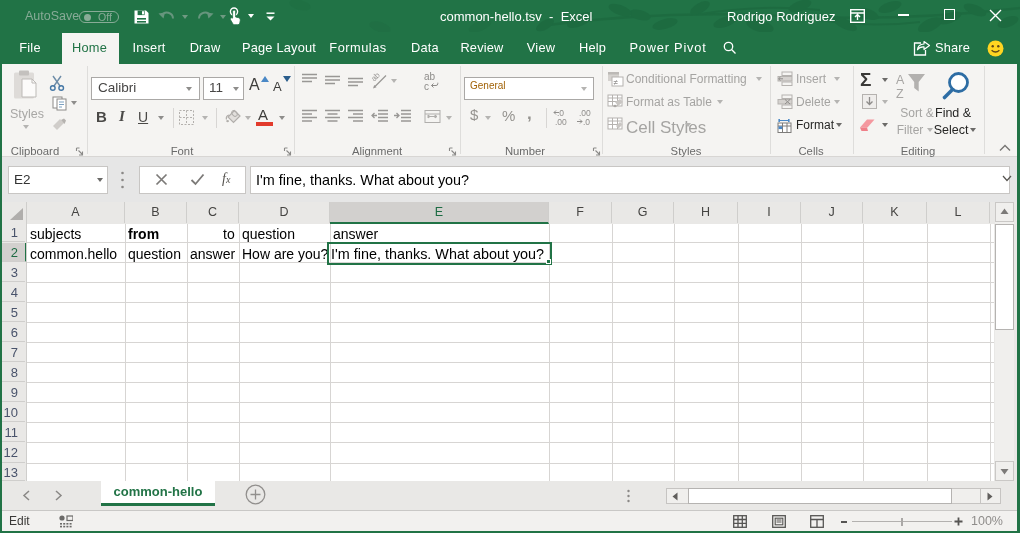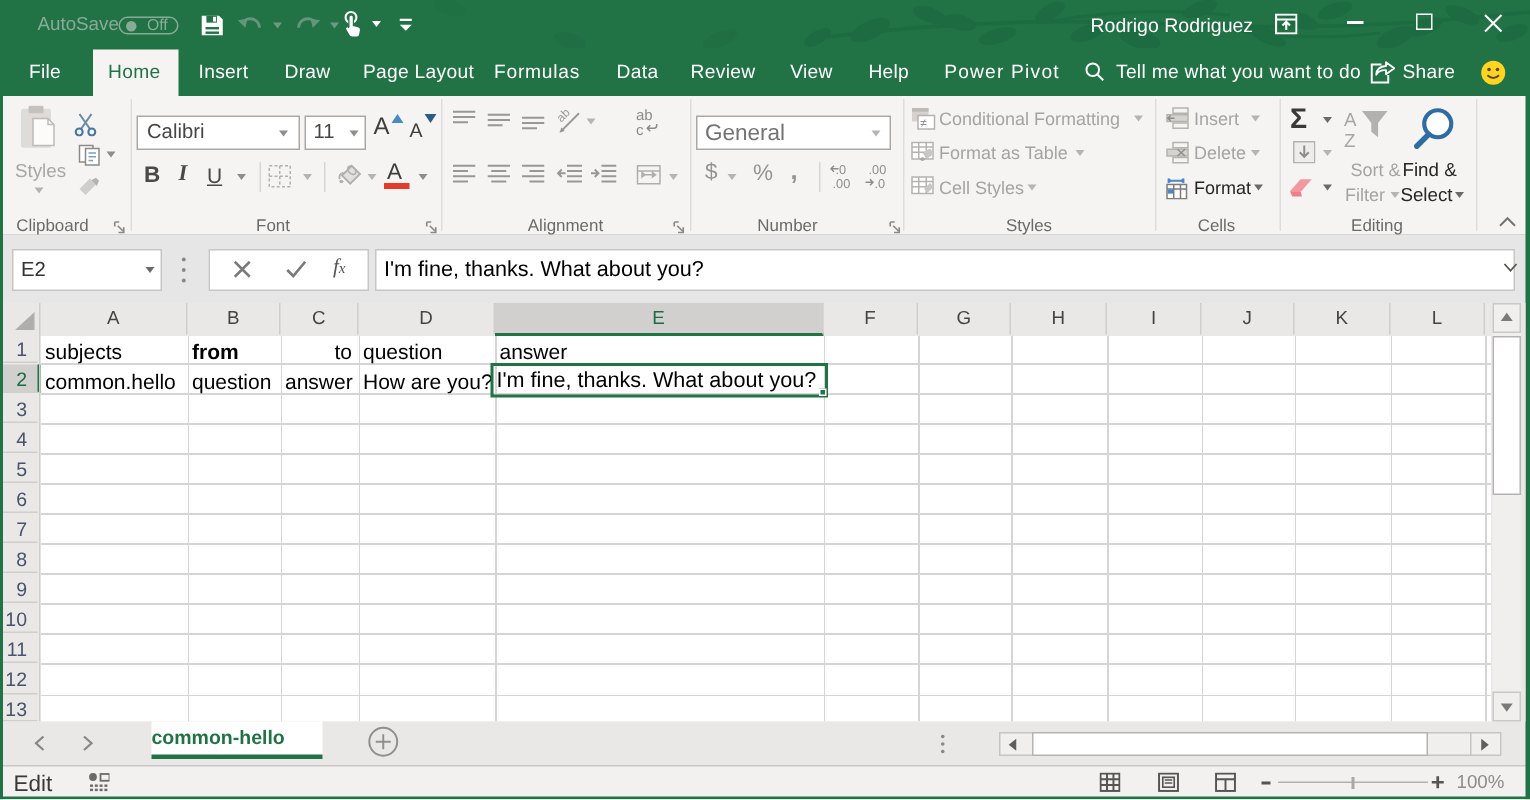--- a/index.html
+++ b/index.html
@@ -85,20 +85,21 @@
     <span class="arrow-dn" style="position:absolute;left:220px;top:15px;border-top-color:#6f9a82"></span>
     <svg style="position:absolute;left:228px;top:7px" width="14" height="18" viewBox="0 0 14 18">
         <circle cx="6" cy="4.6" r="3.6" stroke="#fff" stroke-width="1.4" fill="none"></circle>
         <path d="M4.6 11 v-6.5 a1.5 1.5 0 0 1 3 0 v5.5 l3 0.7 a2.2 2.2 0 0 1 1.7 2.5 l-0.5 2.9 a1.9 1.9 0 0 1 -1.9 1.6 h-3.2 a2.3 2.3 0 0 1 -2 -1.2 l-2.3 -3.9 a1.25 1.25 0 0 1 2 -1.4 z" fill="#fff" stroke="#217346" stroke-width="0.8"></path>
       </svg>
     <span style="position:absolute;left:248px;top:14px;width:0;height:0;border-left:3.5px solid transparent;border-right:3.5px solid transparent;border-top:4px solid #fff"></span>
     <svg style="position:absolute;left:265px;top:12px" width="11" height="9">
         <path d="M1.5 1.2 h8" stroke="#fff" stroke-width="1.5"></path>
         <path d="M1.5 4.5 h8 L5.5 8.5 z" fill="#fff"></path>
       </svg>
+    <span class="ttxt" style="position:absolute;left:440px;top:9px">common-hello.tsv&nbsp; -&nbsp; Excel</span>
     <span class="ttxt" style="position:absolute;left:727px;top:9px">Rodrigo Rodriguez</span>
     <svg style="position:absolute;left:850px;top:9px" width="15" height="14" viewBox="0 0 15 14">
         <rect x="0.7" y="0.7" width="13.6" height="12.6" stroke="#fff" stroke-width="1.4" fill="none"></rect>
         <path d="M0.7 4 h13.6 M7.5 11 v-5 M5 8 l2.5,-2.5 l2.5,2.5" stroke="#fff" stroke-width="1.4" fill="none"></path>
       </svg>
     <span style="position:absolute;left:898px;top:14px;width:11px;height:1.5px;background:#fff"></span>
     <span style="position:absolute;left:944px;top:9px;width:11px;height:11px;border:1.5px solid #fff"></span>
     <svg style="position:absolute;left:989px;top:9px" width="13" height="13" viewBox="0 0 13 13">
         <path d="M1 1 L12 12 M12 1 L1 12" stroke="#fff" stroke-width="1.4"></path>
       </svg>
@@ -113,21 +114,20 @@
     <span class="tabl" style="left:325px;width:66px;letter-spacing:0.5px;">Formulas</span>
     <span class="tabl" style="left:401px;width:48px;">Data</span>
     <span class="tabl" style="left:452px;width:60px;">Review</span>
     <span class="tabl" style="left:518px;width:46px;">View</span>
     <span class="tabl" style="left:570px;width:45px;">Help</span>
     <span class="tabl" style="left:622px;width:92px;letter-spacing:0.8px;">Power Pivot</span>
     <svg style="position:absolute;left:723px;top:9px" width="14" height="14" viewBox="0 0 14 14">
         <circle cx="5.5" cy="5.5" r="4.2" stroke="#fff" stroke-width="1.3" fill="none"></circle>
         <path d="M8.8 8.8 L12.5 12.5" stroke="#fff" stroke-width="1.3"></path>
       </svg>
-    <span class="tabl" style="left:744px;">Tell me what you want to do</span>
     <svg style="position:absolute;left:913px;top:8px" width="18" height="16" viewBox="0 0 18 16">
         <path d="M8 3 h-6.5 v12 h11 v-5" stroke="#fff" stroke-width="1.3" fill="none"></path>
         <path d="M11 1.5 l5.5 4 l-5.5 4 v-2.7 q-4.5,-0.3 -6.5,3 q0.3,-5.5 6.5,-5.8 z" stroke="#fff" stroke-width="1.2" fill="none" stroke-linejoin="round"></path>
       </svg>
     <span class="tabl" style="left:935px;">Share</span>
     <svg style="position:absolute;left:987px;top:8px" width="17" height="17" viewBox="0 0 17 17">
         <circle cx="8.5" cy="8.5" r="8" fill="#ffd521"></circle>
         <circle cx="5.7" cy="6.3" r="1.2" fill="#5d4718"></circle>
         <circle cx="11.3" cy="6.3" r="1.2" fill="#5d4718"></circle>
         <path d="M4.6 10.2 q3.9,3.6 7.8,0" stroke="#5d4718" stroke-width="1.3" fill="none"></path>
@@ -250,21 +250,21 @@
         <rect x="1" y="1.5" width="15" height="12" fill="none" stroke="#b0aeac" stroke-width="1"></rect>
         <path d="M1 5 h15 M4 7.5 h9 M6 7.5 l-2 -1.5 v3 z M11 6 l2 1.5 l-2 1.5 z" stroke="#b0aeac" stroke-width="1" fill="#b0aeac"></path>
       </svg>
     <span class="arrow-dn" style="position:absolute;left:446px;top:52px;border-top-color:#b5b4b2"></span>
     <span class="glabel" style="left:342px;width:70px;">Alignment</span>
     <svg class="launch" style="left:448px">
         <path d="M1.5 1 h3 M1.5 1 v3 M3.5 3.5 l3.5 3.5 M7.5 4.5 v3.5 h-3.5" stroke="#8a8987" stroke-width="1.1" fill="none"></path>
       </svg>
 
     <span class="wbox" style="left:464px;top:13px;width:130px;height:23px;border:1px solid #aaa8a6"></span>
-    <span style="position:absolute;left:470px;top:16px;font-size:15px;color:#737373">General</span>
+    <span style="position:absolute;left:470px;top:16px;font-size:10px;color:#a16207">General</span>
     <span class="arrow-dn" style="position:absolute;left:581px;top:23px;border-top-color:#b5b4b2"></span>
     <span style="position:absolute;left:470px;top:42px;font-size:15px;color:#95938f">$</span>
     <span class="arrow-dn" style="position:absolute;left:485px;top:52px;border-top-color:#b5b4b2"></span>
     <span style="position:absolute;left:502px;top:43px;font-size:15px;color:#95938f">%</span>
     <span style="position:absolute;left:527px;top:40px;font-size:17px;font-weight:bold;color:#95938f">,</span>
     <span style="position:absolute;left:546px;top:44px;width:1px;height:20px;background:#d8d6d4"></span>
     <svg style="position:absolute;left:553px;top:44px" width="19" height="18">
         <text x="4" y="8" font-size="8.5" fill="#908e8c">.0</text>
         <text x="2" y="17" font-size="8.5" fill="#908e8c">.00</text>
         <path d="M1 4.5 h5 M3 2.5 L1 4.5 L3 6.5" stroke="#908e8c" stroke-width="1" fill="none"></path>
@@ -293,21 +293,21 @@
         <path d="M8 8 l5 -3 l3 3 l-5 4 z" fill="#c9c6c3"></path>
         <path d="M6 12 q2,-2.5 4,0 q-2,2.5 -4,0" fill="#aaa7a4"></path>
       </svg>
     <span style="position:absolute;left:626px;top:31px;font-size:12px;color:#a5a4a2">Format as Table</span>
     <span class="arrow-dn" style="position:absolute;left:717px;top:36px;border-top-color:#b5b4b2"></span>
     <svg style="position:absolute;left:607px;top:53px" width="17" height="16">
         <rect x="1" y="1" width="14" height="11" fill="#fff" stroke="#b5b2af"></rect>
         <path d="M1 4 h14 M1 7.5 h14 M5.5 1 v11 M10.5 1 v11" stroke="#b5b2af" stroke-width="1"></path>
         <path d="M9 9 l4 -4 l2.5 2.5 l-4 4 z" fill="#c9c6c3"></path>
       </svg>
-    <span style="position:absolute;left:626px;top:54px;font-size:12px;color:#a5a4a2">Cell Styles</span>
+    <span style="position:absolute;left:626px;top:54px;font-size:17px;color:#a5a4a2">Cell Styles</span>
     <span class="arrow-dn" style="position:absolute;left:685px;top:59px;border-top-color:#b5b4b2"></span>
     <span class="glabel" style="left:651px;width:70px;">Styles</span>
 
     <svg style="position:absolute;left:777px;top:7px" width="17" height="16">
         <rect x="5" y="1" width="10" height="3.5" fill="none" stroke="#b5b2af"></rect>
         <rect x="5" y="11" width="10" height="3.5" fill="none" stroke="#b5b2af"></rect>
         <rect x="1" y="5.5" width="14" height="4.5" fill="#d5d2cf" stroke="#b5b2af"></rect>
         <path d="M6 7.8 h-4 M3.5 6 L1.5 7.8 L3.5 9.6" stroke="#908e8c" fill="none"></path>
       </svg>
     <span style="position:absolute;left:796px;top:8px;font-size:12px;color:#a5a4a2">Insert</span>
@@ -459,42 +459,42 @@
   </div>
   <div class="abs" id="sheetbar">
     <svg style="position:absolute;left:22px;top:9px" width="9" height="11">
         <path d="M7 1 L2 5.5 L7 10" stroke="#8a8886" stroke-width="1.5" fill="none"></path>
       </svg>
     <svg style="position:absolute;left:54px;top:9px" width="9" height="11">
         <path d="M2 1 L7 5.5 L2 10" stroke="#8a8886" stroke-width="1.5" fill="none"></path>
       </svg>
     <div style="position:absolute;left:101px;top:0;width:114px;height:25px;background:#fff"></div>
     <div style="position:absolute;left:101px;top:21.5px;width:114px;height:3px;background:#217346"></div>
-    <span style="position:absolute;left:101px;top:3px;width:114px;text-align:left;font-size:13px;font-weight:bold;color:#217346">common-hello</span>
+    <span style="position:absolute;left:101px;top:3px;width:114px;text-align:center;font-size:13px;font-weight:bold;color:#217346">common-hello</span>
     <svg style="position:absolute;left:245px;top:3px" width="21" height="21">
         <circle cx="10.5" cy="10.5" r="9.3" fill="none" stroke="#918f8d" stroke-width="1.3"></circle>
         <path d="M10.5 5.5 v10 M5.5 10.5 h10" stroke="#918f8d" stroke-width="1.3"></path>
       </svg>
     <svg style="position:absolute;left:626px;top:8px" width="5" height="15">
         <circle cx="2.5" cy="2" r="1.2" fill="#8a8886"></circle>
         <circle cx="2.5" cy="7" r="1.2" fill="#8a8886"></circle>
         <circle cx="2.5" cy="12" r="1.2" fill="#8a8886"></circle>
       </svg>
     <div style="position:absolute;left:666px;top:7px;width:335px;height:16px;background:#f0efed;border:1px solid #c6c4c2"></div>
     <svg style="position:absolute;left:671px;top:11px" width="8" height="9">
         <path d="M6.5 0.5 L1.5 4.5 L6.5 8.5 z" fill="#605e5c"></path>
       </svg>
     <div style="position:absolute;left:688px;top:7px;width:264px;height:16px;background:#fff;border:1px solid #b5b3b1"></div>
     <div style="position:absolute;left:980px;top:7px;width:21px;height:16px;border-left:1px solid #c6c4c2"></div>
     <svg style="position:absolute;left:986px;top:11px" width="8" height="9">
         <path d="M1.5 0.5 L6.5 4.5 L1.5 8.5 z" fill="#605e5c"></path>
       </svg>
   </div>
   <div class="abs" id="statusbar">
-    <span style="position:absolute;left:9px;top:3px;font-size:15px;color:#3a3937">Edit</span>
+    <span style="position:absolute;left:9px;top:3px;font-size:12px;color:#3a3937">Edit</span>
     <svg style="position:absolute;left:59px;top:4px" width="14" height="13">
         <circle cx="3" cy="3" r="2.6" fill="#6b6a68"></circle>
         <rect x="8" y="1" width="6" height="4.5" fill="none" stroke="#6b6a68" stroke-width="1.2"></rect>
         <g fill="#6b6a68">
           <rect x="1" y="8" width="2" height="1.6"></rect>
           <rect x="4.2" y="8" width="2" height="1.6"></rect>
           <rect x="7.4" y="8" width="2" height="1.6"></rect>
           <rect x="10.6" y="8" width="2" height="1.6"></rect>
           <rect x="1" y="10.8" width="2" height="1.6"></rect>
           <rect x="4.2" y="10.8" width="2" height="1.6"></rect>

